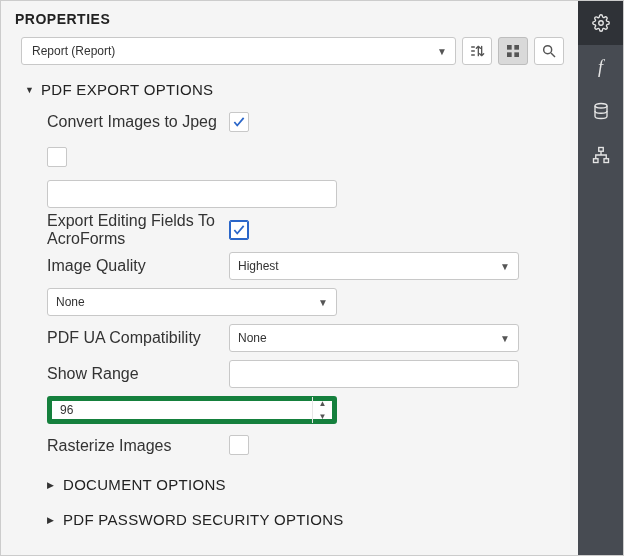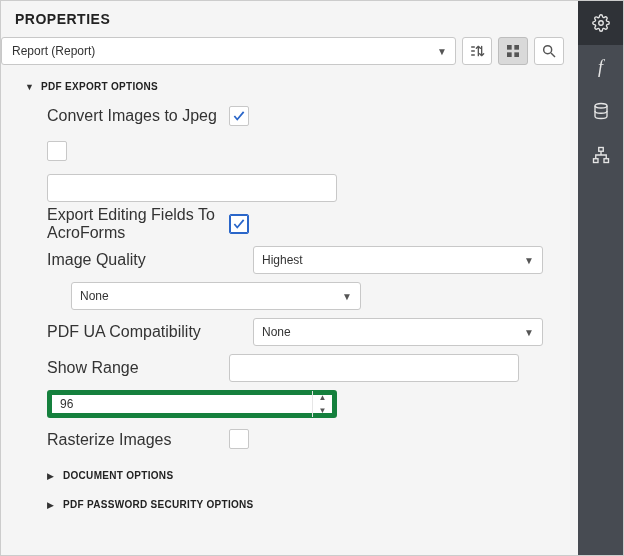--- a/index.html
+++ b/index.html
@@ -1,39 +1,39 @@
 <!DOCTYPE html>
 <html><head>
 <meta charset="utf-8">
 <style>
   * { box-sizing: border-box; margin: 0; padding: 0; }
   html, body { width: 624px; height: 556px; font-family: Arial, Helvetica, sans-serif; font-size: 12px; color: #333; background: #fff; }
   .root { display: flex; width: 624px; height: 556px; border: 1px solid #ccc; }
   .main { flex: 1; background: #f5f5f5; display: flex; flex-direction: column; }
   .header { padding: 10px 14px 0 14px; }
   .panel-title { font-size: 14px; font-weight: bold; letter-spacing: 0.5px; color: #222; margin-bottom: 10px; }
-  .toolbar { display: flex; gap: 6px; padding: 0 14px 10px 0; align-items: center; justify-content: flex-end; }
+  .toolbar { display: flex; gap: 6px; padding: 0 14px 10px 20px; align-items: center; justify-content: flex-end; }
   .combo { flex: 1; display: flex; align-items: center; justify-content: space-between; background: #fff; border: 1px solid #c8c8c8; border-radius: 3px; height: 28px; padding: 0 8px 0 10px; font-size: 12px; color: #333; cursor: pointer; }
   .combo .chev { font-size: 10px; color: #555; }
   .icon-btn { width: 30px; height: 28px; display: flex; align-items: center; justify-content: center; border: 1px solid #c8c8c8; border-radius: 3px; background: #fff; cursor: pointer; }
   .icon-btn.active { background: #d9d9d9; border-color: #bdbdbd; }
   .icon-btn svg { width: 16px; height: 16px; color: #555; }
   .body { flex: 1; overflow-y: auto; padding: 0 14px 14px 24px; }
   .section-header { display: flex; align-items: center; gap: 6px; cursor: pointer; padding: 6px 0; }
   .section-header .arrow { font-size: 9px; color: #333; width: 10px; display: inline-block; }
-  .section-header .label { font-size: 10px; font-weight: bold; letter-spacing: 0.3px; color: #222; }
+  .section-header .label { font-size: 15px; font-weight: normal; letter-spacing: 0.3px; color: #222; }
   .section-body { padding-left: 22px; }
   .row { display: flex; align-items: center; min-height: 36px; }
   .row .lbl { width: 182px; font-size: 16px; color: #333; padding-right: 8px; }
   .row .ctrl { flex: 0 0 290px; }
   .check { width: 20px; height: 20px; border: 1px solid #c8c8c8; background: #fff; display: inline-flex; align-items: center; justify-content: center; border-radius: 2px; cursor: pointer; }
   .check.focused { border: 1px solid #2a66c9; box-shadow: 0 0 0 1px #2a66c9 inset; }
   .check svg { width: 14px; height: 14px; color: #2a66c9; }
   .text-input { width: 100%; height: 28px; border: 1px solid #c8c8c8; border-radius: 3px; background: #fff; padding: 0 8px; font-size: 12px; }
-  .select { width: 100%; height: 28px; border: 1px solid #c8c8c8; border-radius: 3px; background: #fff; padding: 0 8px; font-size: 12px; display: flex; align-items: center; justify-content: space-between; cursor: pointer; margin-left: 24px; }
+  .select { width: 100%; height: 28px; border: 1px solid #c8c8c8; border-radius: 3px; background: #fff; padding: 0 8px; font-size: 12px; display: flex; align-items: center; justify-content: space-between; cursor: pointer; }
   .select .chev { font-size: 10px; color: #555; }
   .spinner { width: 100%; height: 28px; border: 5px solid #15803d; border-radius: 3px; background: #fff; display: flex; align-items: center; }
   .spinner .val { flex: 1; padding: 0 8px; font-size: 12px; }
   .spinner .arrows { width: 20px; display: flex; flex-direction: column; border-left: 1px solid #e6e6e6; }
   .spinner .arrows span { height: 13px; display: flex; align-items: center; justify-content: center; font-size: 8px; color: #555; cursor: pointer; }
   .sub-section { margin-top: 6px; }
   .sidebar { width: 45px; background: #474b52; display: flex; flex-direction: column; align-items: center; padding-top: 0; }
   .side-btn { width: 45px; height: 44px; display: flex; align-items: center; justify-content: center; cursor: pointer; color: #e6e6e6; }
   .side-btn.active { background: #2f3237; }
   .side-btn svg { width: 18px; height: 18px; }

